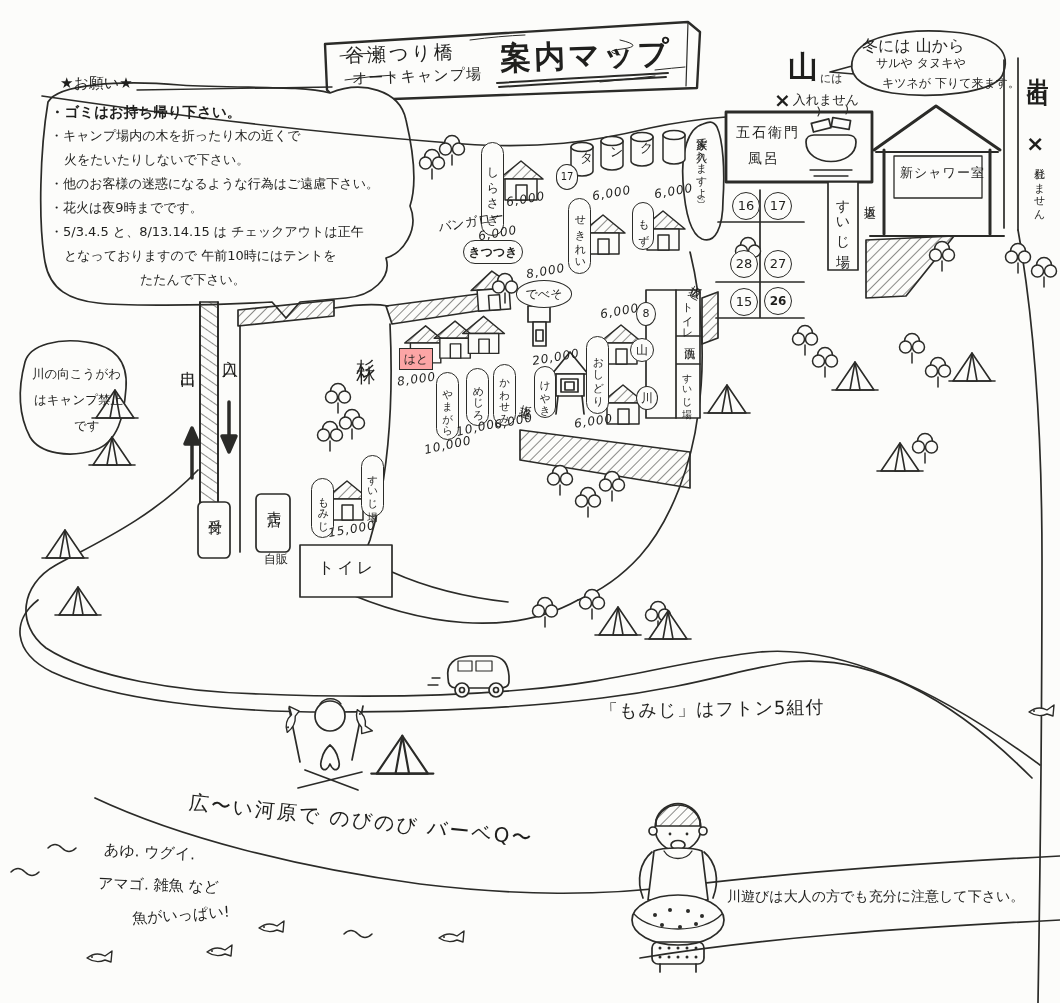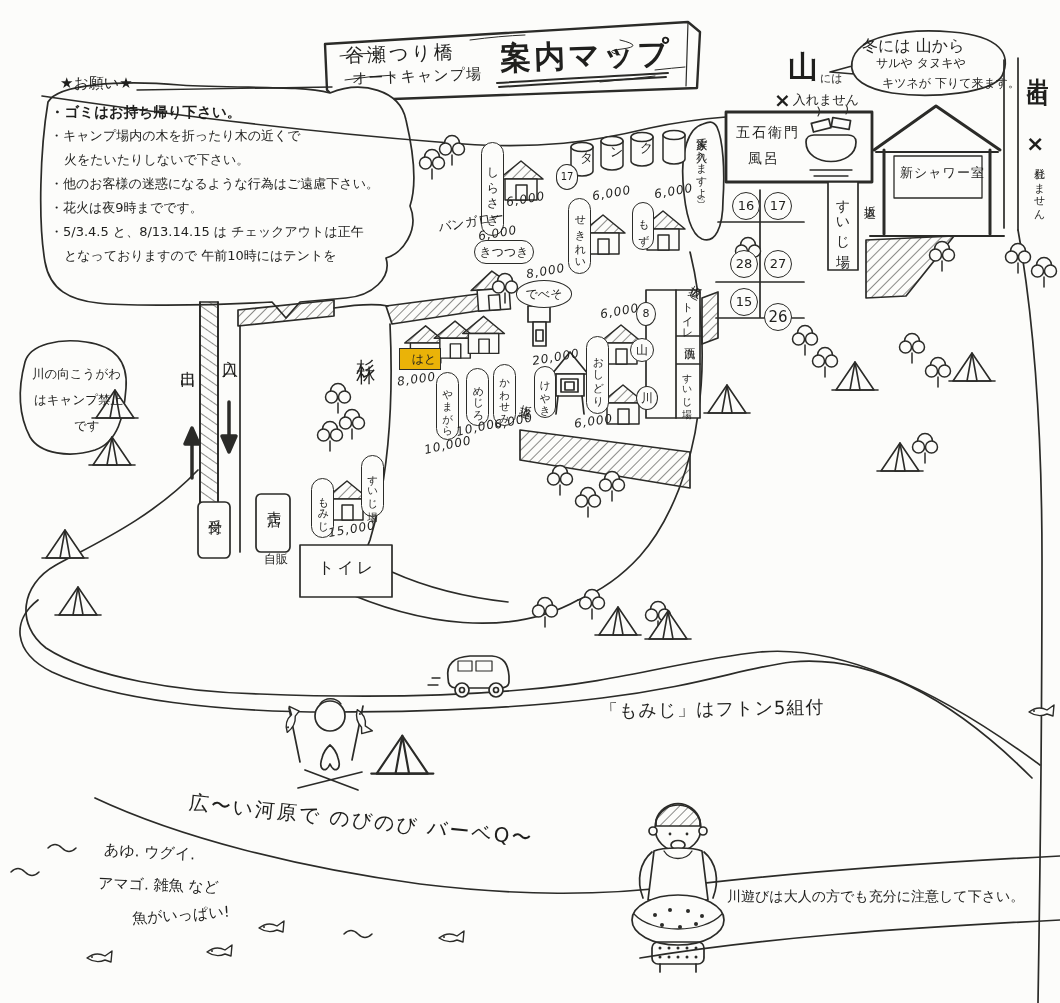--- a/index.html
+++ b/index.html
@@ -2,21 +2,21 @@
 <html><head>
 <meta charset="utf-8">
 <style>
   html,body{margin:0;padding:0;background:#e8e8e4;}
   .map{position:relative;width:1060px;height:1003px;background:#fcfcfa;overflow:hidden;
        font-family:"DejaVu Sans",sans-serif;color:#1f1f1d;}
   .map svg.bg{position:absolute;left:0;top:0;pointer-events:none;}
   .lbl{position:absolute;white-space:nowrap;line-height:1.25;}
   .v{writing-mode:vertical-rl;text-orientation:upright;letter-spacing:2px;}
   .oval{border:1.6px solid #2b2b28;border-radius:14px;display:flex;align-items:center;justify-content:center;background:#fcfcfa;}
-  .box{border:1.7px solid #2b2b28;display:flex;align-items:center;justify-content:center;background:#eab308;padding-left:8px;}
+  .box{border:1.7px solid #2b2b28;display:flex;align-items:center;justify-content:center;background:#fca5a5;}
   .circle{border:1.6px solid #2b2b28;border-radius:50%;display:flex;align-items:center;justify-content:center;background:#fcfcfa;}
   .price{font-size:12px;font-style:italic;letter-spacing:1px;}
   .rules-line{line-height:24px;font-size:13px;}
   .indent{padding-left:14px;}
 </style>
 </head>
 <body>
 
 <div class="map">
 
@@ -291,20 +291,21 @@
 
 <div class="lbl" style="left:60px;top:74px;font-size:15px;font-weight:normal;">★お願い★</div>
 <div class="lbl" style="left:50px;top:100px;">
   <div class="rules-line" style="font-size:14.5px;font-weight:bold;">・ゴミはお持ち帰り下さい。</div>
   <div class="rules-line">・キャンプ場内の木を折ったり木の近くで</div>
   <div class="rules-line indent">火をたいたりしないで下さい。</div>
   <div class="rules-line">・他のお客様の迷惑になるような行為はご遠慮下さい。</div>
   <div class="rules-line">・花火は夜9時までです。</div>
   <div class="rules-line">・5/3.4.5 と、8/13.14.15 は チェックアウトは正午</div>
   <div class="rules-line indent">となっておりますので 午前10時にはテントを</div>
+  <div class="rules-line" style="padding-left:90px;">たたんで下さい。</div>
 </div>
 
 <div class="lbl" style="left:788px;top:48px;font-size:30px;font-weight:bold;">山</div>
 <div class="lbl" style="left:820px;top:72px;font-size:11px;">には</div>
 <div class="lbl" style="left:774px;top:88px;font-size:13px;display:flex;align-items:center;">
   <span style="font-size:20px;font-weight:bold;margin-right:2px;">×</span>
   <span>入れません</span>
 </div>
 <div class="lbl" style="left:862px;top:36px;font-size:16px;">冬には 山から</div>
 <div class="lbl" style="left:876px;top:56px;font-size:12px;">サルや タヌキや</div>
@@ -323,35 +324,35 @@
 <div class="lbl v" style="left:834px;top:190px;font-size:14px;">すいじ場</div>
 <div class="lbl v" style="left:862px;top:196px;font-size:12px;">坂道</div>
 <div class="lbl v" style="left:694px;top:278px;font-size:12px;transform:rotate(28deg);">坂道</div>
 <div class="lbl v" style="left:521px;top:396px;font-size:12px;transform:rotate(14deg);">坂道</div>
 
 <div class="lbl circle" style="left:732px;top:192px;width:26px;height:26px;font-size:13px;">16</div>
 <div class="lbl circle" style="left:764px;top:192px;width:26px;height:26px;font-size:13px;">17</div>
 <div class="lbl circle" style="left:730px;top:250px;width:26px;height:26px;font-size:13px;">28</div>
 <div class="lbl circle" style="left:764px;top:250px;width:26px;height:26px;font-size:13px;">27</div>
 <div class="lbl circle" style="left:730px;top:288px;width:26px;height:26px;font-size:13px;">15</div>
-<div class="lbl circle" style="left:764px;top:303px;width:26px;height:26px;font-size:15px;">26</div>
+<div class="lbl circle" style="left:764px;top:287px;width:26px;height:26px;font-size:12px;font-weight:bold;">26</div>
 <div class="lbl circle" style="left:556px;top:164px;width:20px;height:24px;font-size:10px;border-radius:50% / 45%;">17</div>
 
 <div class="lbl" style="left:580px;top:150px;font-size:13px;">タ</div>
 <div class="lbl" style="left:610px;top:144px;font-size:13px;">ン</div>
 <div class="lbl" style="left:640px;top:140px;font-size:13px;">ク</div>
 
 <div class="lbl oval" style="left:481px;top:142px;width:21px;height:92px;">
   <span class="v" style="font-size:12px;">しらさぎ</span>
 </div>
 <div class="lbl price" style="left:506px;top:192px;transform:rotate(-10deg);">6,000</div>
 
 <div class="lbl" style="left:438px;top:214px;font-size:13px;transform:rotate(-10deg);">バンガロー</div>
 <div class="lbl price" style="left:478px;top:226px;transform:rotate(-10deg);">6,000</div>
-<div class="lbl oval" style="left:474px;top:240px;width:58px;height:22px;">
+<div class="lbl oval" style="left:463px;top:240px;width:58px;height:22px;font-weight:bold;">
   <span style="font-size:12px;">きつつき</span>
 </div>
 
 <div class="lbl oval" style="left:568px;top:198px;width:21px;height:74px;">
   <span class="v" style="font-size:11px;">せきれい</span>
 </div>
 <div class="lbl price" style="left:592px;top:186px;transform:rotate(-10deg);">6,000</div>
 
 <div class="lbl oval" style="left:632px;top:202px;width:20px;height:46px;">
   <span class="v" style="font-size:11px;">もず</span>

